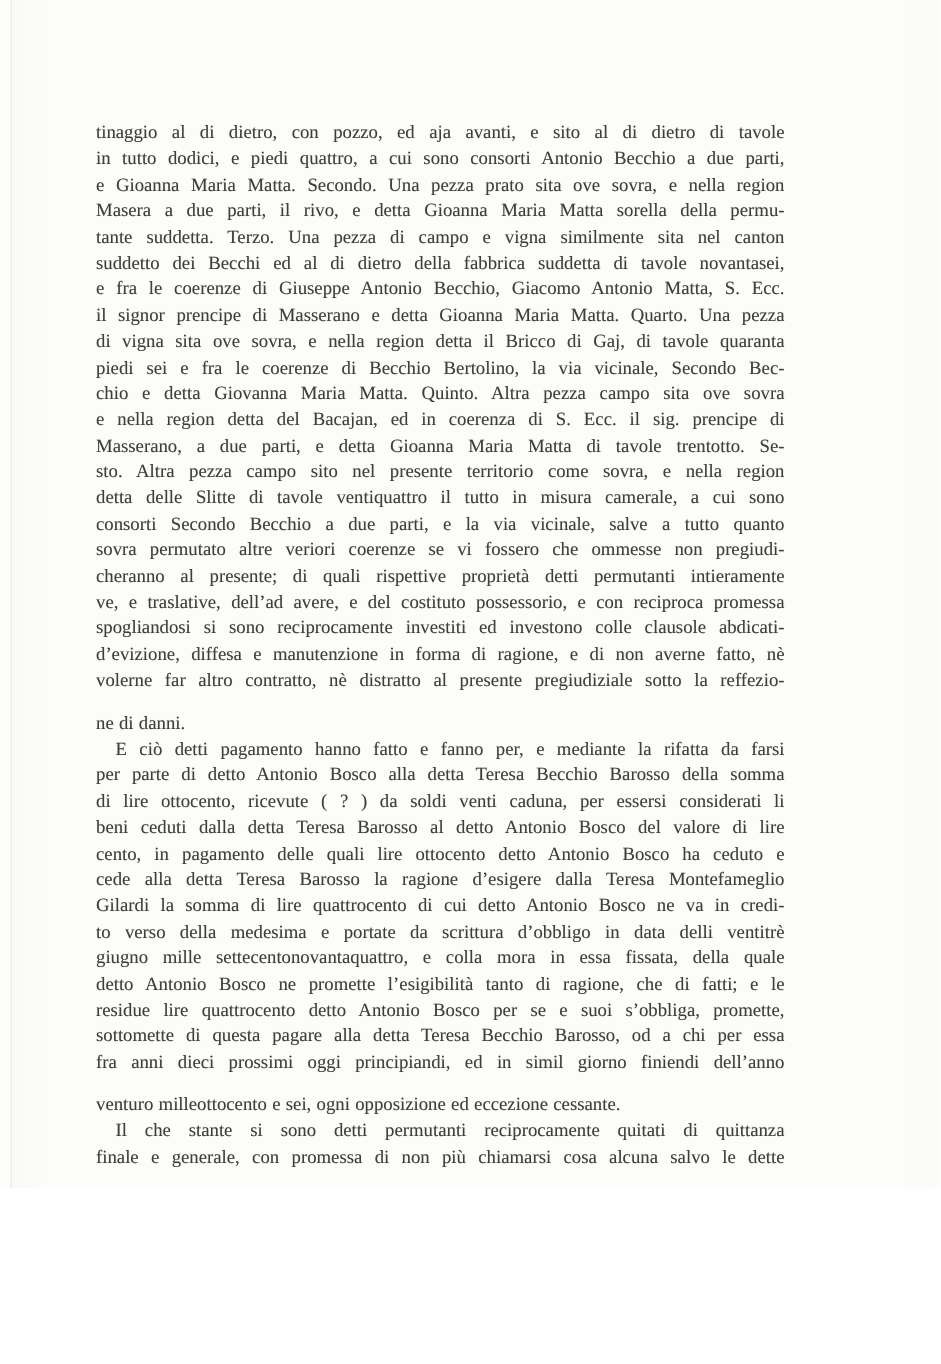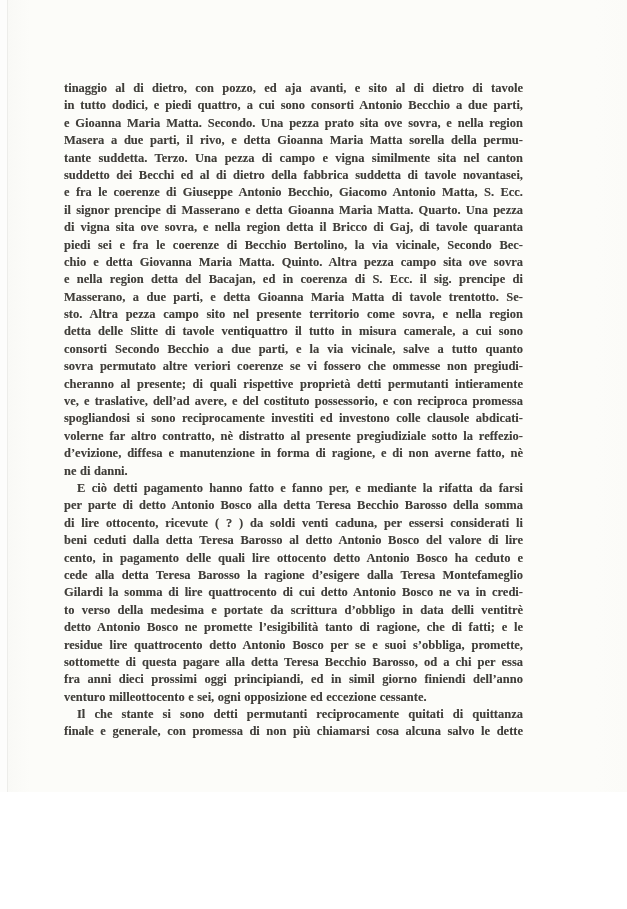--- a/index.html
+++ b/index.html
@@ -3,39 +3,38 @@
 <meta charset="utf-8">
 <style>
   html,body{margin:0;padding:0;}
   .page{
     position:relative;
     width:627px;height:792px;
     background:linear-gradient(90deg,#fdfdfc 0px,#fdfdfc 7px,#f9f9f6 8px,#fcfcf9 30px,#fcfcf9 596px,#fbfbf8 627px);
     overflow:hidden;
     font-family:"Liberation Serif", serif;
     color:#403e3a;
-    font-weight:bold;
   }
   .edge-left{
     position:absolute;left:7px;top:0;bottom:0;width:1px;
     background:rgba(120,118,110,0.10);
   }
   .textblock{
     position:absolute;left:64px;top:80px;width:459px;
   }
   .line{
     height:17.4px;line-height:17.4px;
     font-size:12.5px;
     text-align:justify;
     text-align-last:justify;
     overflow:hidden;
     word-spacing:0.4px;
     text-shadow:0 0 0.5px rgba(64,62,58,0.35);
   }
-  .line.para-end{text-align-last:left;}
+  .line.para-end{text-align-last:left;margin-top:11px;}
   .line.para-start{text-indent:13px;}
   .pageno{
     position:absolute;top:800px;left:64px;width:459px;
     text-align:right;
     font-size:16px;
     letter-spacing:0.5px;
     text-shadow:0 0 0.5px rgba(64,62,58,0.3);
   }
 </style>
 </head>
@@ -58,31 +57,32 @@
     <div class="line">chio e detta Giovanna Maria Matta. Quinto. Altra pezza campo sita ove sovra</div>
     <div class="line">e nella region detta del Bacajan, ed in coerenza di S. Ecc. il sig. prencipe di</div>
     <div class="line">Masserano, a due parti, e detta Gioanna Maria Matta di tavole trentotto. Se-</div>
     <div class="line">sto. Altra pezza campo sito nel presente territorio come sovra, e nella region</div>
     <div class="line">detta delle Slitte di tavole ventiquattro il tutto in misura camerale, a cui sono</div>
     <div class="line">consorti Secondo Becchio a due parti, e la via vicinale, salve a tutto quanto</div>
     <div class="line">sovra permutato altre veriori coerenze se vi fossero che ommesse non pregiudi-</div>
     <div class="line">cheranno al presente; di quali rispettive proprietà detti permutanti intieramente</div>
     <div class="line">ve, e traslative, dell’ad avere, e del costituto possessorio, e con reciproca promessa</div>
     <div class="line">spogliandosi si sono reciprocamente investiti ed investono colle clausole abdicati-</div>
+    <div class="line">d’evizione, diffesa e manutenzione in forma di ragione, e di non averne fatto, nè</div>
     <div class="line">volerne far altro contratto, nè distratto al presente pregiudiziale sotto la reffezio-</div>
-    <div class="line">d’evizione, diffesa e manutenzione in forma di ragione, e di non averne fatto, nè</div>
     <div class="line para-end">ne di danni.</div>
     <div class="line para-start">E ciò detti pagamento hanno fatto e fanno per, e mediante la rifatta da farsi</div>
     <div class="line">per parte di detto Antonio Bosco alla detta Teresa Becchio Barosso della somma</div>
     <div class="line">di lire ottocento, ricevute ( ? ) da soldi venti caduna, per essersi considerati li</div>
     <div class="line">beni ceduti dalla detta Teresa Barosso al detto Antonio Bosco del valore di lire</div>
     <div class="line">cento, in pagamento delle quali lire ottocento detto Antonio Bosco ha ceduto e</div>
     <div class="line">cede alla detta Teresa Barosso la ragione d’esigere dalla Teresa Montefameglio</div>
     <div class="line">Gilardi la somma di lire quattrocento di cui detto Antonio Bosco ne va in credi-</div>
     <div class="line">to verso della medesima e portate da scrittura d’obbligo in data delli ventitrè</div>
+    <div class="line">giugno mille settecentonovantaquattro, e colla mora in essa fissata, della quale</div>
     <div class="line">detto Antonio Bosco ne promette l’esigibilità tanto di ragione, che di fatti; e le</div>
     <div class="line">residue lire quattrocento detto Antonio Bosco per se e suoi s’obbliga, promette,</div>
     <div class="line">sottomette di questa pagare alla detta Teresa Becchio Barosso, od a chi per essa</div>
     <div class="line">fra anni dieci prossimi oggi principiandi, ed in simil giorno finiendi dell’anno</div>
     <div class="line para-end">venturo milleottocento e sei, ogni opposizione ed eccezione cessante.</div>
     <div class="line para-start">Il che stante si sono detti permutanti reciprocamente quitati di quittanza</div>
     <div class="line">finale e generale, con promessa di non più chiamarsi cosa alcuna salvo le dette</div>
   </div>
 
   <div class="pageno">71</div>

